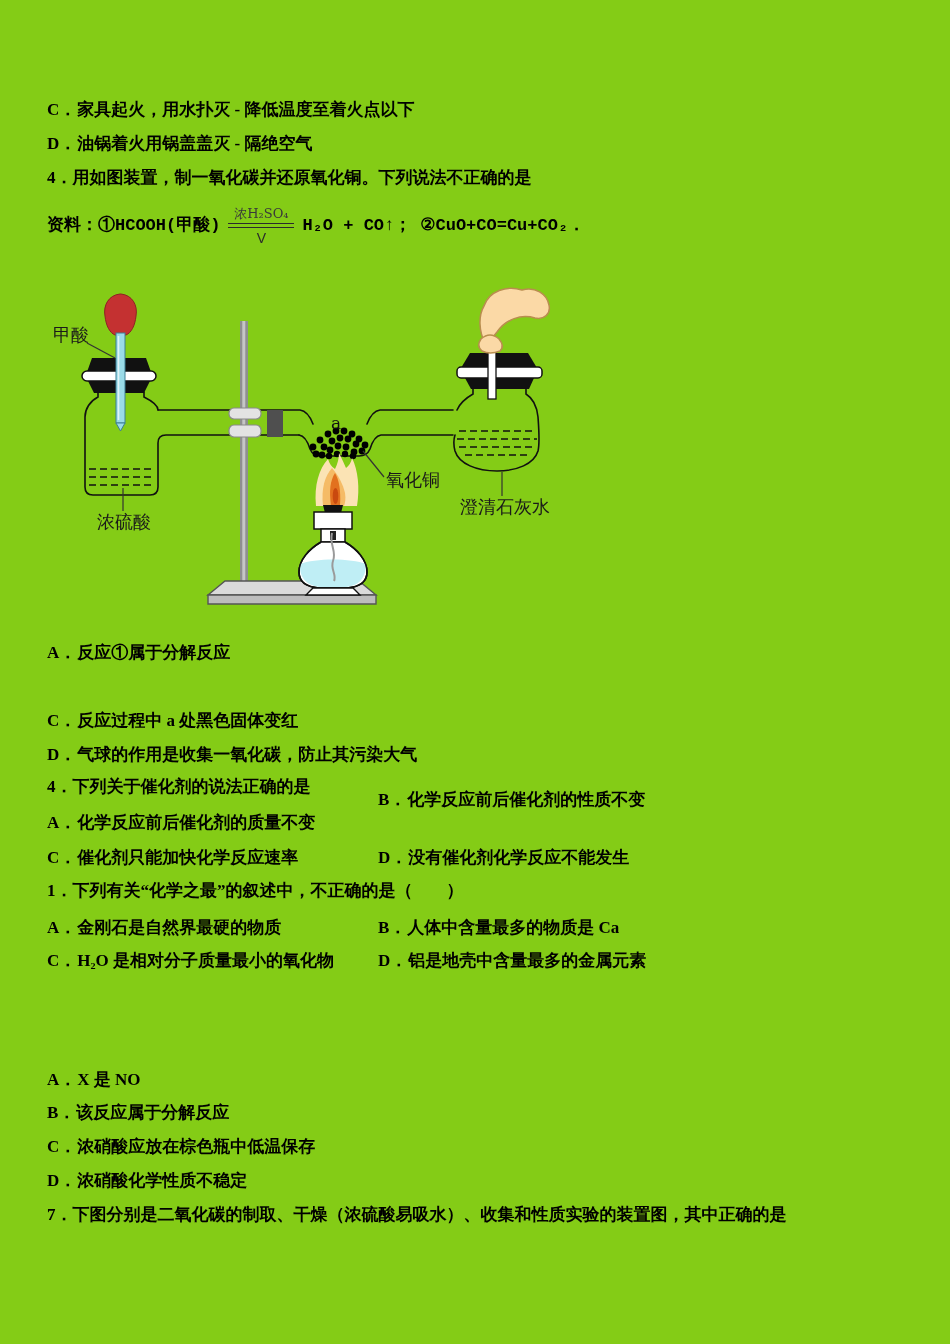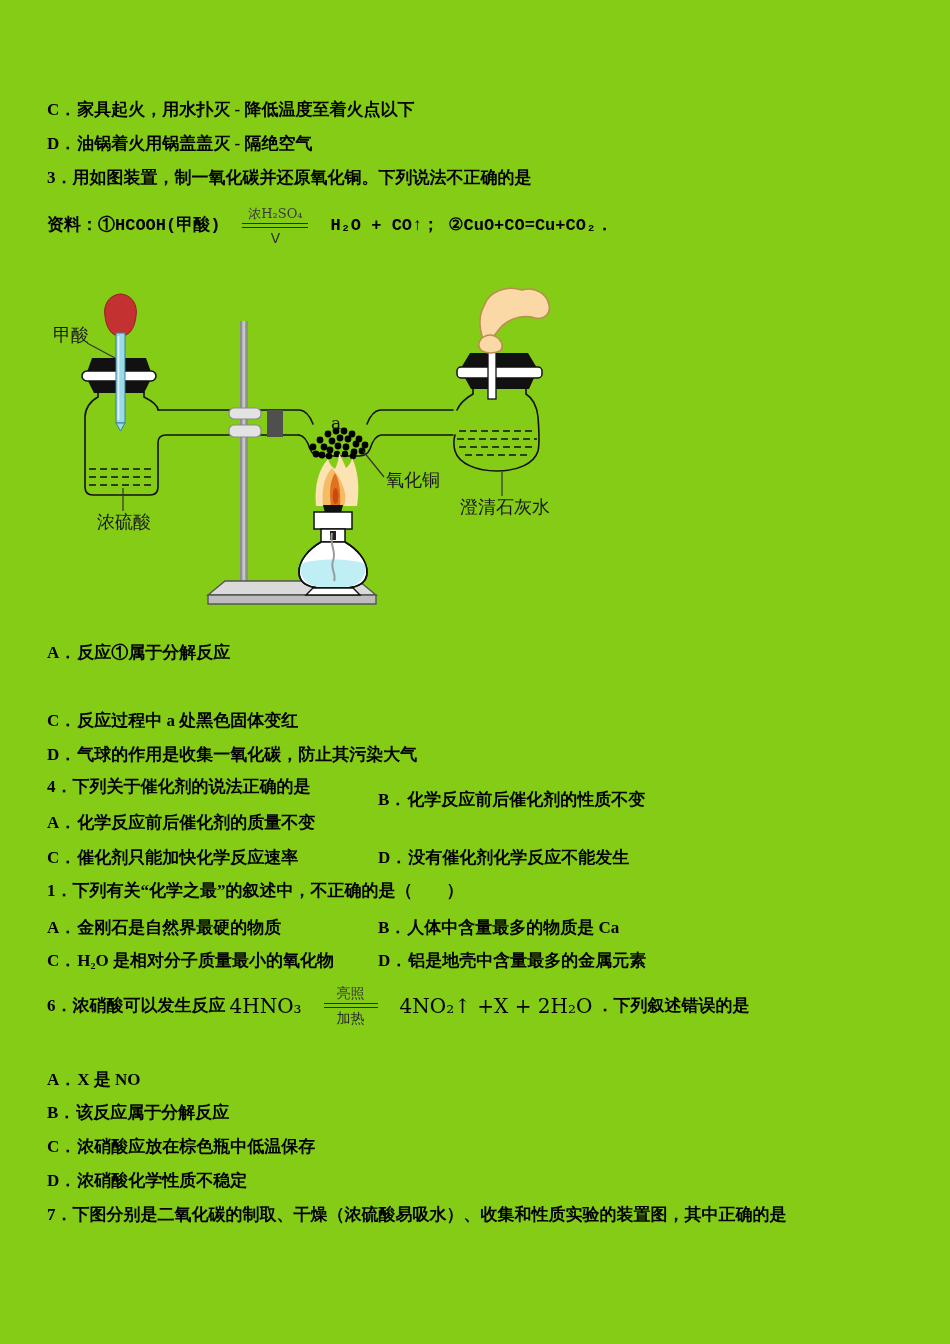--- a/index.html
+++ b/index.html
@@ -7,21 +7,21 @@
     position:relative;width:950px;height:1344px;background:#84cc16;
     font-family:"Liberation Serif","DejaVu Serif",serif;color:#000;overflow:hidden;
   }
   .line{
     position:absolute;left:47px;white-space:nowrap;
     font-size:17px;font-weight:bold;line-height:24px;color:#000;
   }
   .col2{left:378px;}
   .opt-label{margin-right:1px;}
   .flexrow{display:flex;align-items:center;}
-  .cond{display:inline-flex;flex-direction:column;align-items:center;margin:0 22px;vertical-align:middle;justify-content:center;}
+  .cond{display:inline-flex;flex-direction:column;align-items:center;margin:0 8px;vertical-align:middle;justify-content:center;}
   .cond-top{font-size:13px;font-weight:normal;color:#3a3a3a;line-height:15px;font-family:"DejaVu Serif",serif;}
   .cond-line{height:3px;border-top:1.3px solid #2b2b2b;border-bottom:1.3px solid #2b2b2b;align-self:stretch;margin:2px 0;}
   .cond-line.w66{min-width:66px;}
   .cond-line.w54{min-width:54px;}
   .cond-bottom{font-size:14px;font-weight:normal;color:#2b2b2b;line-height:16px;font-family:"Liberation Sans",sans-serif;}
   .cond-bottom.cn{font-family:"DejaVu Serif",serif;}
   .frm{font-family:Liberation Mono, monospace;}
   .eq{font-weight:normal;font-size:20px;font-family:"DejaVu Serif",serif;}
   .gapL{margin-left:9px;}
   .diagram{position:absolute;left:45px;top:283px;}
@@ -32,21 +32,21 @@
   .leader{stroke:#333;stroke-width:1.2;}
 </style>
 </head>
 <body>
 
 <div class="page">
 
   <div class="line" style="top:98px"><span class="opt-label">C．</span><span>家具起火，用水扑灭 - 降低温度至着火点以下</span></div>
   <div class="line" style="top:132px"><span class="opt-label">D．</span><span>油锅着火用锅盖盖灭 - 隔绝空气</span></div>
 
-  <div class="line" style="top:166px">3．用如图装置，制一氧化碳并还原氧化铜。下列说法不正确的是</div>
+  <div class="line" style="top:166px">4．用如图装置，制一氧化碳并还原氧化铜。下列说法不正确的是</div>
 
   <div class="line flexrow" style="top:206px">
     <span class="frm">资料：①HCOOH(甲酸)</span>
     <span class="cond">
       <span class="cond-top">浓H₂SO₄</span>
       <span class="cond-line w66"></span>
       <span class="cond-bottom">V</span>
     </span>
     <span class="frm">H₂O + CO↑；</span>
     <span class="frm gapL">②CuO+CO=Cu+CO₂．</span>
@@ -165,31 +165,20 @@
   <div class="line col2" style="top:788px"><span class="opt-label">B．</span><span>化学反应前后催化剂的性质不变</span></div>
   <div class="line" style="top:846px"><span class="opt-label">C．</span><span>催化剂只能加快化学反应速率</span></div>
   <div class="line col2" style="top:846px"><span class="opt-label">D．</span><span>没有催化剂化学反应不能发生</span></div>
 
   <div class="line" style="top:879px">1．下列有关“化学之最”的叙述中，不正确的是（　　）</div>
   <div class="line col2" style="top:916px"><span class="opt-label">B．</span><span>人体中含量最多的物质是 Ca</span></div>
   <div class="line" style="top:916px"><span class="opt-label">A．</span><span>金刚石是自然界最硬的物质</span></div>
   <div class="line" style="top:949px"><span class="opt-label">C．</span><span>H₂O 是相对分子质量最小的氧化物</span></div>
   <div class="line col2" style="top:949px"><span class="opt-label">D．</span><span>铝是地壳中含量最多的金属元素</span></div>
 
-  <div class="line flexrow" style="top:986px">
-    <span>6．浓硝酸可以发生反应</span>
-    <span class="eq" style="margin-left:4px">4HNO₃</span>
-    <span class="cond">
-      <span class="cond-top" style="font-size:14px">亮照</span>
-      <span class="cond-line w54"></span>
-      <span class="cond-bottom cn">加热</span>
-    </span>
-    <span class="eq">4NO₂↑ +X + 2H₂O</span>
-    <span style="margin-left:4px">．下列叙述错误的是</span>
-  </div>
 
   <div class="line" style="top:1068px"><span class="opt-label">A．</span><span>X 是 NO</span></div>
   <div class="line" style="top:1101px"><span class="opt-label">B．</span><span>该反应属于分解反应</span></div>
   <div class="line" style="top:1135px"><span class="opt-label">C．</span><span>浓硝酸应放在棕色瓶中低温保存</span></div>
   <div class="line" style="top:1169px"><span class="opt-label">D．</span><span>浓硝酸化学性质不稳定</span></div>
 
   <div class="line" style="top:1203px">7．下图分别是二氧化碳的制取、干燥（浓硫酸易吸水）、收集和性质实验的装置图，其中正确的是</div>
 
 </div>
 

